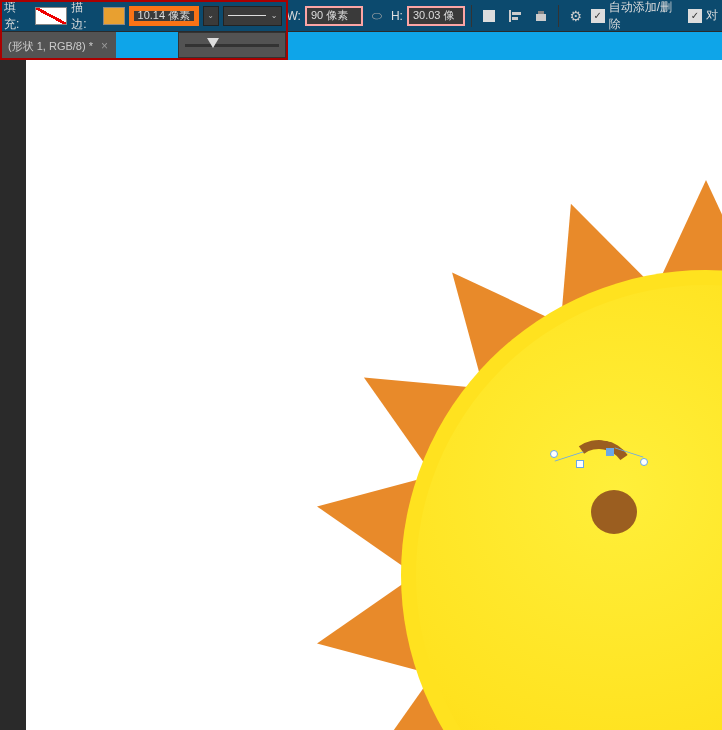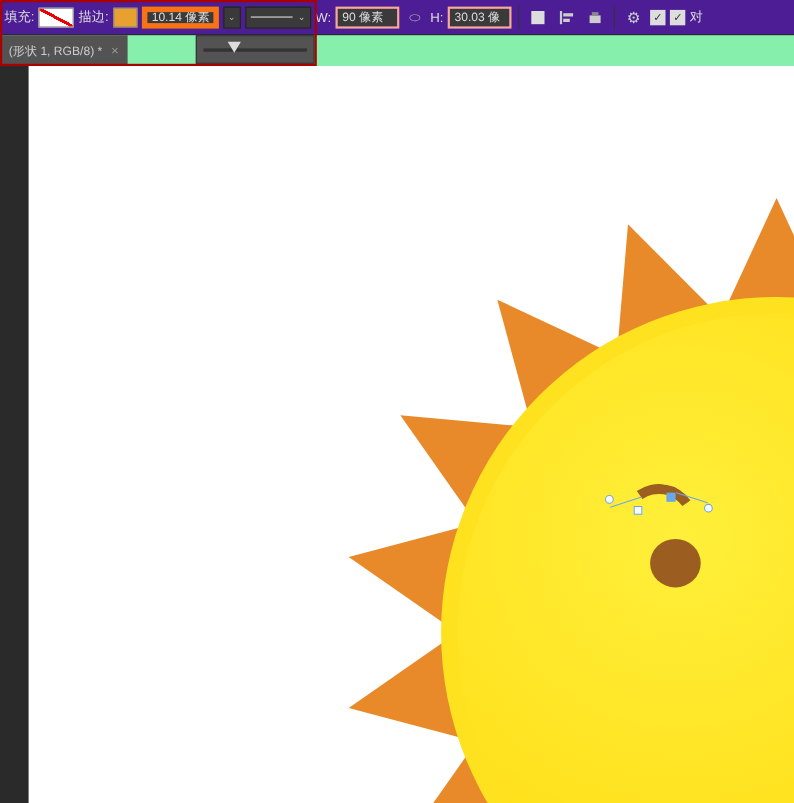--- a/index.html
+++ b/index.html
@@ -7,21 +7,21 @@
       width: 722px;
       height: 730px;
       background: #1a1a1a;
       font-family: "Microsoft YaHei", sans-serif;
       font-size: 12px;
       color: #ccc;
       overflow: hidden;
     }
     .toolbar {
       height: 32px;
-      background: #4c1d95;
+      background: #0c4a6e;
       display: flex;
       align-items: center;
       padding: 0 4px;
       gap: 4px;
       border-bottom: 1px solid #2a2a2a;
     }
     .toolbar-label { color: #ddd; font-size: 12px; }
     .swatch {
       width: 32px;
       height: 18px;
@@ -142,21 +142,21 @@
       left: 22px;
       top: -6px;
       width: 0;
       height: 0;
       border-left: 6px solid transparent;
       border-right: 6px solid transparent;
       border-top: 10px solid #ddd;
     }
     .tab-bar {
       height: 28px;
-      background: #86efac;
+      background: #0ea5e9;
       display: flex;
       align-items: flex-start;
     }
     .doc-tab {
       height: 28px;
       background: #535353;
       padding: 0 8px;
       display: flex;
       align-items: center;
       gap: 8px;
@@ -302,20 +302,21 @@
         <rect x="5" y="3" width="6" height="3" fill="#888"></rect>
       </svg>
   </div>
   <div class="divider"></div>
   <div class="icon-btn">
       <span style="font-size:14px">⚙</span>
     </div>
   <span class="checkbox">
       <span>✓</span>
     </span>
+  <span class="toolbar-label">自动添加/删除</span>
   <span class="checkbox">
       <span>✓</span>
     </span>
   <span class="toolbar-label">对</span>
 </div>
 
 <div class="tab-bar">
   <div class="doc-tab">
     <span>(形状 1, RGB/8) *</span>
     <span class="tab-close">×</span>

